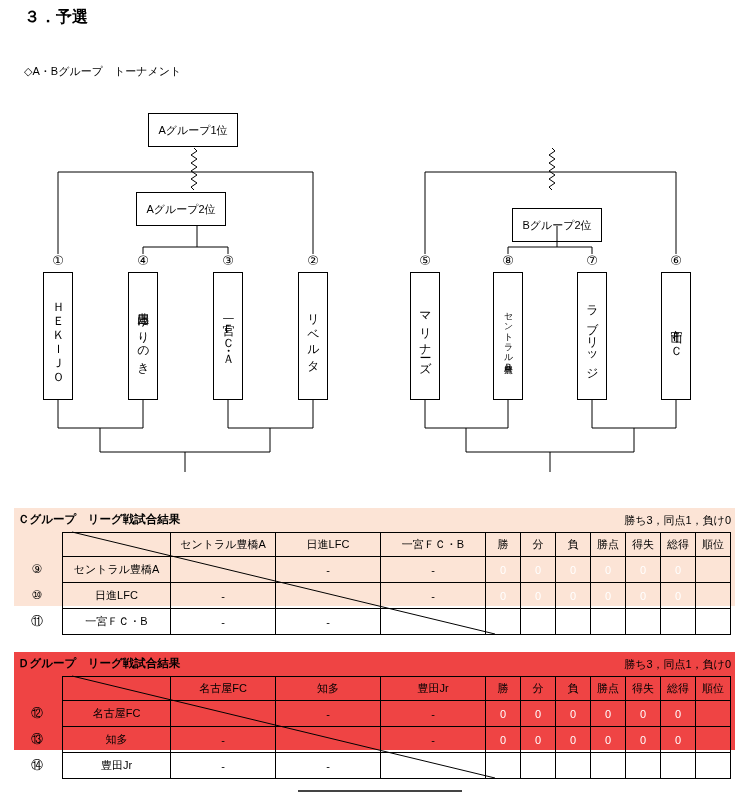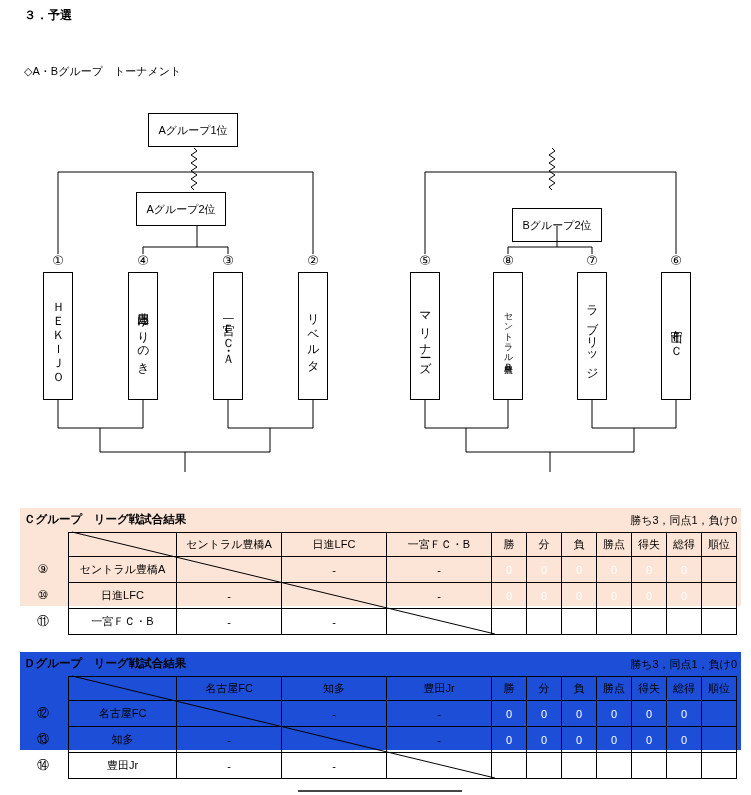--- a/index.html
+++ b/index.html
@@ -1,33 +1,33 @@
 <!DOCTYPE html>
 <html><head>
 <meta charset="utf-8">
 <style>
   *{margin:0;padding:0;box-sizing:border-box}
   html,body{background:#fff}
   body{font-family:"Liberation Sans","DejaVu Sans",sans-serif;color:#000}
   .canvas{position:relative;width:751px;height:795px;background:#fff;overflow:hidden}
   .abs{position:absolute}
-  .title1{left:24px;top:7px;font-size:12px;font-weight:bold}
+  .title1{left:24px;top:7px;font-size:16px;font-weight:bold}
   .title2{left:24px;top:28px;font-size:12px;font-weight:bold;color:#ff0000}
   .title3{left:24px;top:64px;font-size:11px;font-weight:normal}
   .overlay{position:absolute;left:0;top:0;z-index:6;pointer-events:none}
   .bbox{position:absolute;width:90px;height:34px;border:1px solid #000;background:#fff;
         display:flex;align-items:center;justify-content:center;font-size:11px;z-index:4}
   .tnum{position:absolute;width:30px;top:252px;text-align:center;font-size:13px;z-index:4;line-height:18px}
   .tbox{position:absolute;width:30px;height:128px;top:272px;border:1px solid #000;background:#fff;
         display:flex;align-items:center;justify-content:center;
         writing-mode:vertical-rl;text-orientation:upright;font-size:12px;letter-spacing:2px;z-index:4}
   .tbox.small{font-size:9px;letter-spacing:0}
-  .band{position:absolute;left:20px;width:721px;height:98px;z-index:1}
+  .band{position:absolute;left:14px;width:721px;height:98px;z-index:1}
   .band.c{top:508px;background:#fce4d6}
-  .band.d{top:652px;background:#1d4ed8}
+  .band.d{top:652px;background:#ef4444}
   .band-title{position:absolute;left:4px;top:4px;font-size:11.5px;font-weight:bold}
   .band-note{position:absolute;right:4px;top:5px;font-size:11px;font-weight:normal}
   .rownum{position:absolute;left:2px;width:42px;height:26px;line-height:26px;text-align:center;font-size:12px}
   table.league{position:absolute;left:48px;top:24px;width:668px;border-collapse:collapse;table-layout:fixed;z-index:2}
   table.league th,table.league td{border:1px solid #000;font-size:11px;font-weight:normal;
         text-align:center;vertical-align:middle;white-space:nowrap;overflow:hidden;padding:0}
   table.league th{height:24px}
   table.league td{height:26px}
   .scell{color:#ffffff}
 </style>

